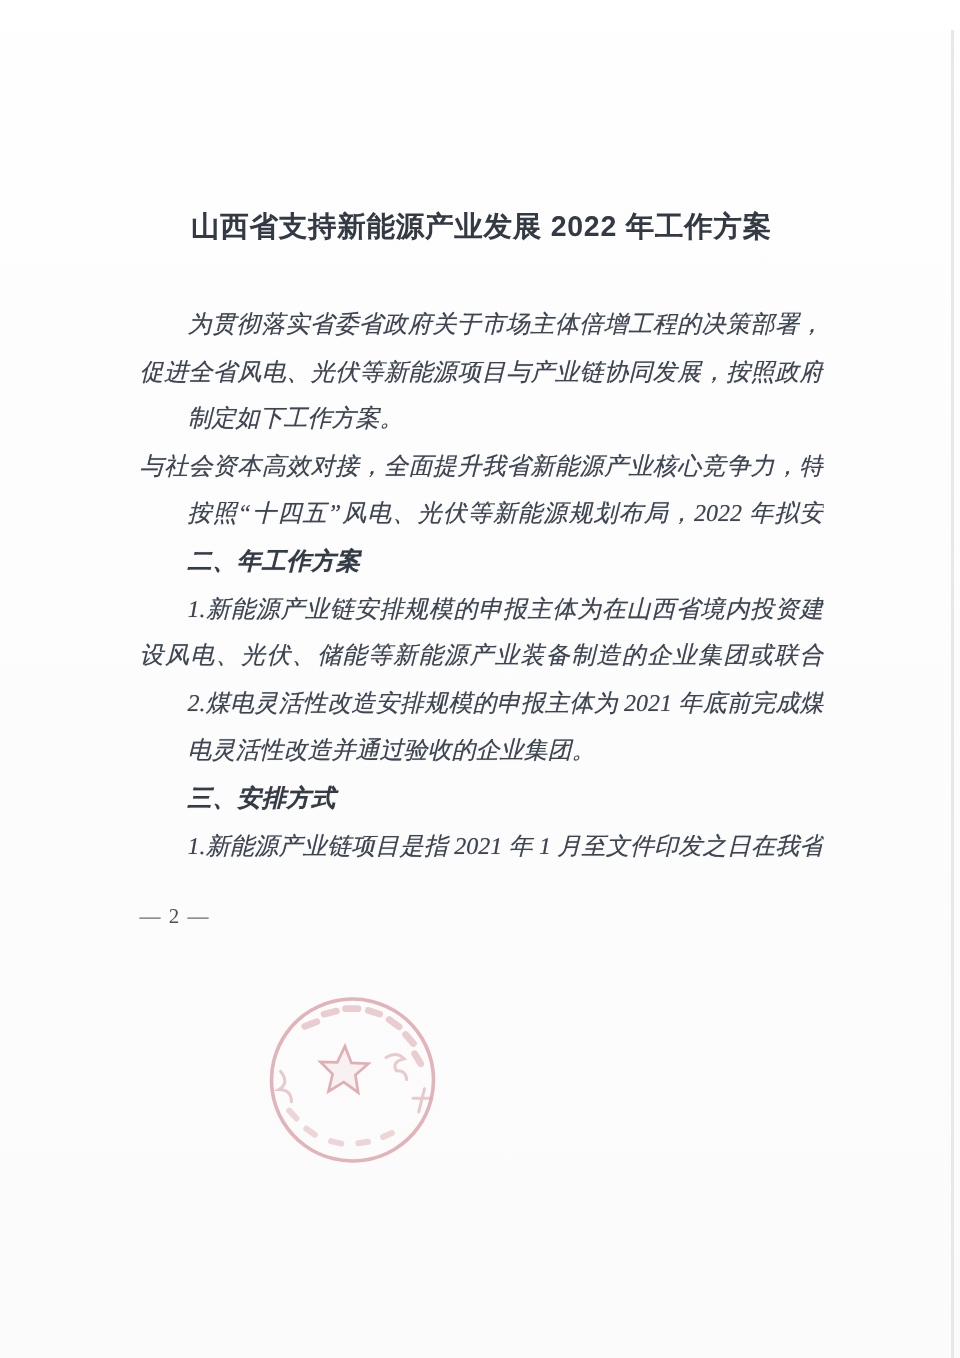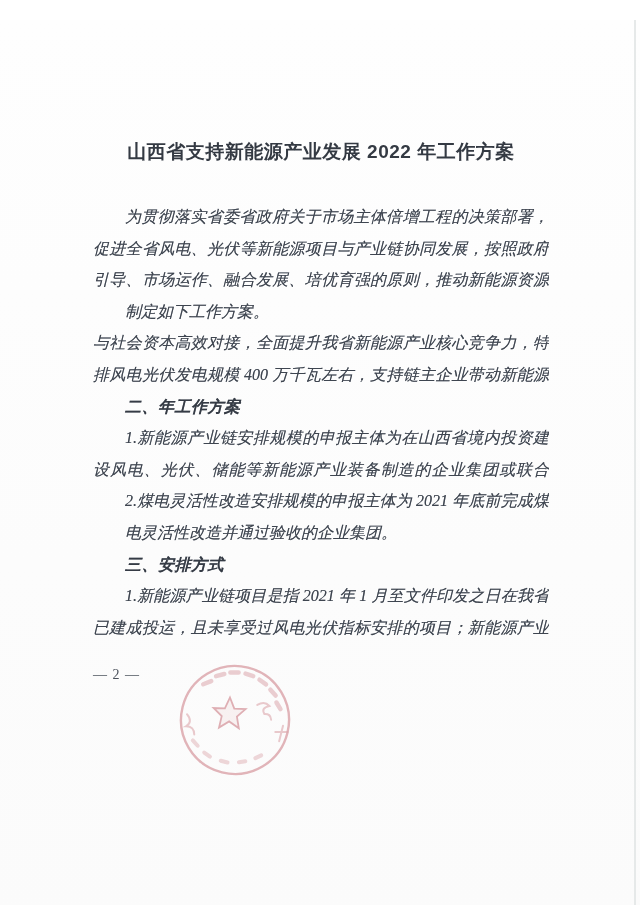--- a/index.html
+++ b/index.html
@@ -114,30 +114,28 @@
 
   <div class="scan-edge"></div>
 
   <div class="content">
 
     <div class="doc-title">山西省支持新能源产业发展 2022 年工作方案</div>
 
     <div class="lines">
       <div class="line ind fill">为贯彻落实省委省政府关于市场主体倍增工程的决策部署，</div>
       <div class="line fill">促进全省风电、光伏等新能源项目与产业链协同发展，按照政府</div>
-      <div class="line fill">引导、市场运作、融合发展、培优育强的原则，推动新能源资源</div>
       <div class="line ind">制定如下工作方案。</div>
       <div class="line fill">与社会资本高效对接，全面提升我省新能源产业核心竞争力，特</div>
-      <div class="line fill">排风电光伏发电规模 400 万千瓦左右，支持链主企业带动新能源</div>
+      <div class="line ind fill">按照“十四五”风电、光伏等新能源规划布局，2022 年拟安</div>
       <div class="line heading">二、年工作方案</div>
       <div class="line ind fill">1.新能源产业链安排规模的申报主体为在山西省境内投资建</div>
       <div class="line fill">设风电、光伏、储能等新能源产业装备制造的企业集团或联合体。</div>
       <div class="line ind fill">2.煤电灵活性改造安排规模的申报主体为 2021 年底前完成煤</div>
       <div class="line ind">电灵活性改造并通过验收的企业集团。</div>
       <div class="line heading">三、安排方式</div>
       <div class="line ind fill">1.新能源产业链项目是指 2021 年 1 月至文件印发之日在我省</div>
-      <div class="line fill">已建成投运，且未享受过风电光伏指标安排的项目；新能源产业</div>
     </div>
 
     <div class="page-number">— 2 —</div>
   </div>
 
 </div>
 
 </body></html>

